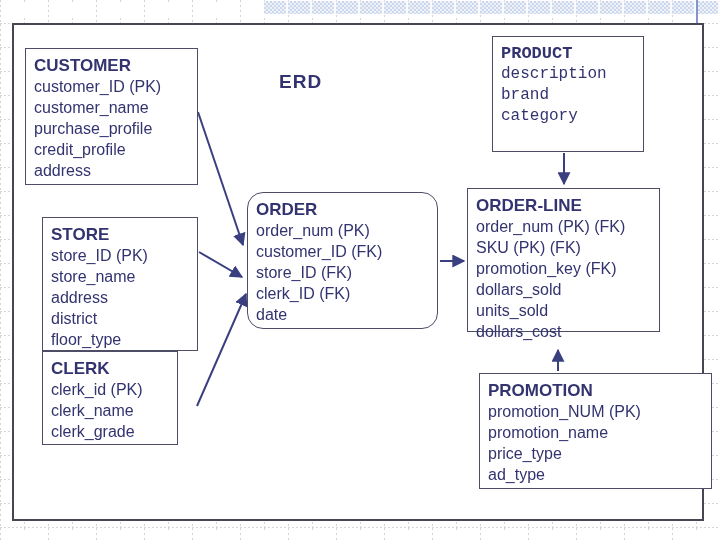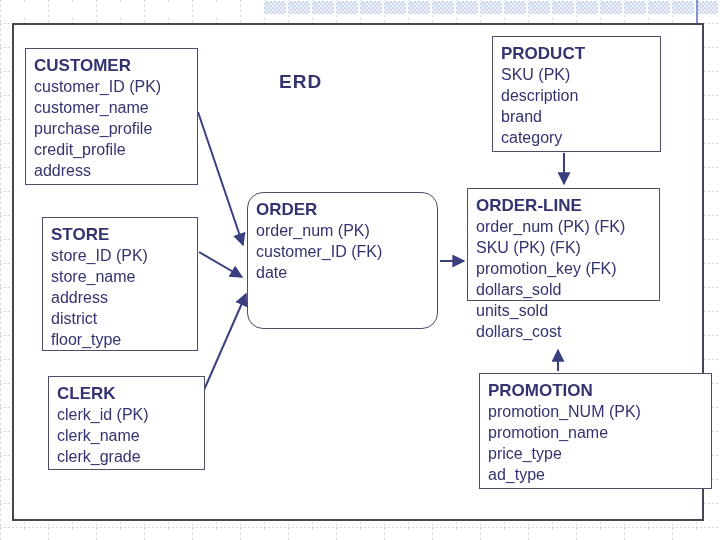--- a/index.html
+++ b/index.html
@@ -76,24 +76,24 @@
     font-weight: bold;
     font-size: 17px;
     line-height: 21px;
     white-space: nowrap;
   }
   .entity-field {
     white-space: nowrap;
   }
   .entity-customer   { left: 25px;  top: 48px;  width: 173px; height: 137px; }
   .entity-store      { left: 42px;  top: 217px; width: 156px; height: 134px; }
-  .entity-clerk      { left: 42px;  top: 376px; width: 157px; height: 94px; margin-left: 6px;  }
+  .entity-clerk      { left: 42px;  top: 351px; width: 136px; height: 94px;  }
   .entity-order      { left: 247px; top: 192px; width: 191px; height: 137px; border-radius: 16px; }
-  .entity-product    { left: 492px; top: 36px;  width: 169px; height: 116px; }
-  .entity-order-line { left: 467px; top: 188px; width: 193px; height: 113px; }
+  .entity-product    { left: 492px; top: 36px;  width: 152px; height: 116px; font-family: Liberation Mono, monospace; }
+  .entity-order-line { left: 467px; top: 188px; width: 193px; height: 144px; }
   .entity-promotion  { left: 479px; top: 373px; width: 233px; height: 116px; }
   .arrows {
     position: absolute;
     left: 0; top: 0;
     z-index: 3;
     pointer-events: none;
   }
   .arrows line {
     stroke: var(--arrow);
     stroke-width: 2;
@@ -152,28 +152,29 @@
         <div class="entity-field">clerk_name</div>
         <div class="entity-field">clerk_grade</div>
       </div>
   </div>
 
   <div class="entity entity-order">
     <div class="entity-title">ORDER</div>
     <div class="entity-fields">
         <div class="entity-field">order_num (PK)</div>
         <div class="entity-field">customer_ID (FK)</div>
+        <div class="entity-field">store_ID (FK)</div>
+        <div class="entity-field">clerk_ID (FK)</div>
         <div class="entity-field">date</div>
       </div>
   </div>
 
   <div class="entity entity-product">
     <div class="entity-title">PRODUCT</div>
     <div class="entity-fields">
-        <div class="entity-field">SKU (PK)</div>
         <div class="entity-field">description</div>
         <div class="entity-field">brand</div>
         <div class="entity-field">category</div>
       </div>
   </div>
 
   <div class="entity entity-order-line">
     <div class="entity-title">ORDER-LINE</div>
     <div class="entity-fields">
         <div class="entity-field">order_num (PK) (FK)</div>

